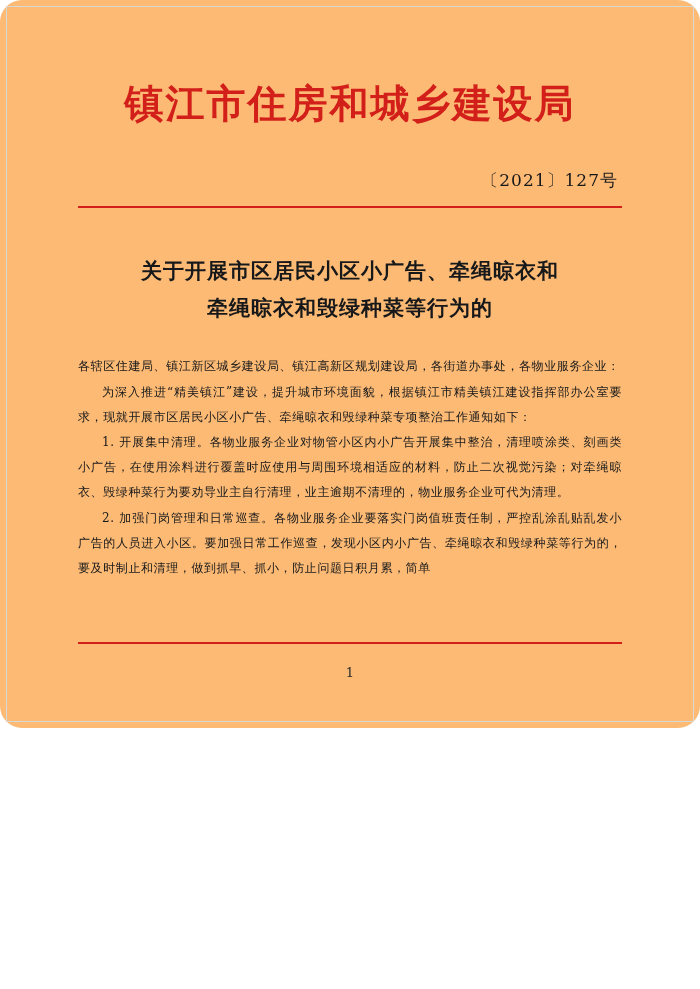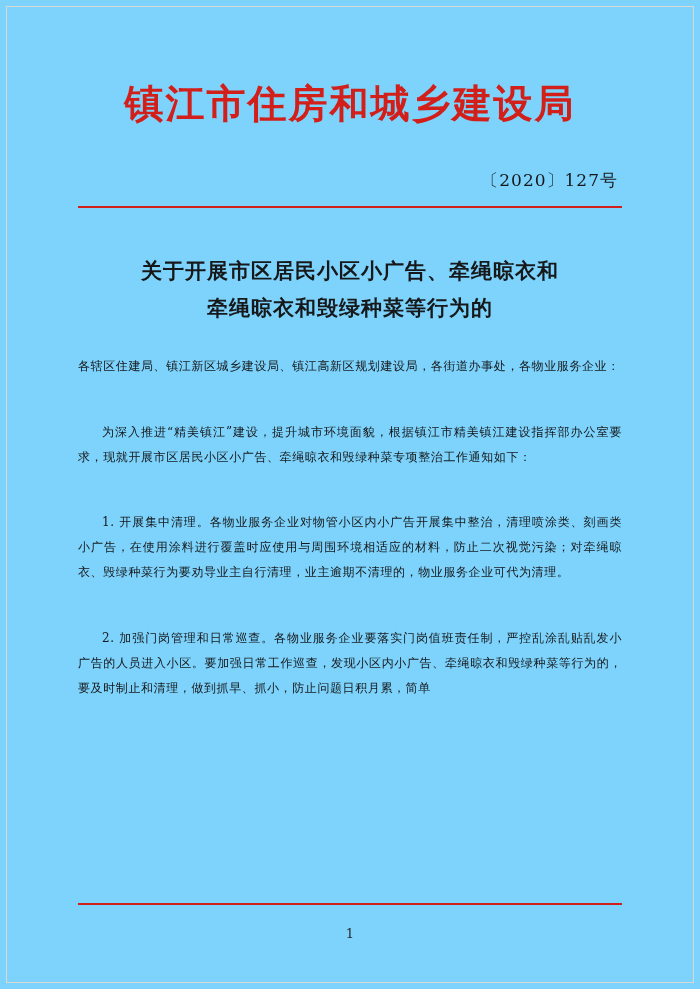--- a/index.html
+++ b/index.html
@@ -9,23 +9,24 @@
   body {
     width: 700px;
     height: 989px;
     background: #ffffff;
     font-family: "DejaVu Serif", "Liberation Serif", serif;
     overflow: hidden;
   }
   .page {
     position: relative;
     width: 700px;
-    height: 989px;
-    background: #7dd3fc;
+    height: 728px;
+    background: #fdba74;
     box-sizing: border-box;
+    border-radius: 22px;
   }
   .scan-border {
     position: absolute;
     top: 6px;
     left: 6px;
     right: 6px;
     bottom: 6px;
     border: 1px solid #d8d8d4;
     pointer-events: none;
   }
@@ -81,21 +82,20 @@
     line-height: 2.1;
     color: #16181a;
     text-align: justify;
     letter-spacing: 0.6px;
   }
   .para {
     margin: 0;
   }
   .indent {
     text-indent: 2em;
-    margin-top: 40px;
   }
   .footer-rule {
     position: absolute;
     left: 78px;
     right: 78px;
     bottom: 84px;
     border-top: 2px solid #d31f19;
   }
   .page-number {
     position: absolute;
@@ -111,21 +111,21 @@
 </head>
 <body>
 
 <div class="page">
   <div class="scan-border"></div>
 
   <div class="content">
 
     <div class="masthead">镇江市住房和城乡建设局</div>
 
-    <div class="doc-number">〔2020〕127号</div>
+    <div class="doc-number">〔2021〕127号</div>
 
     <div class="red-rule"></div>
 
     <div class="title">
       <span class="line1">关于开展市区居民小区小广告、牵绳晾衣和</span>
       <span class="line2">牵绳晾衣和毁绿种菜等行为的</span>
     </div>
 
     <div class="body-text">
       <p class="para">各辖区住建局、镇江新区城乡建设局、镇江高新区规划建设局，各街道办事处，各物业服务企业：</p>

